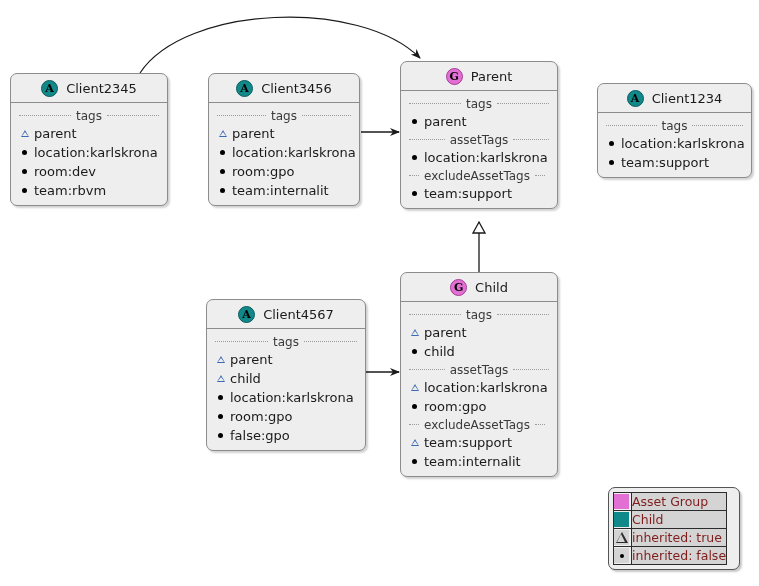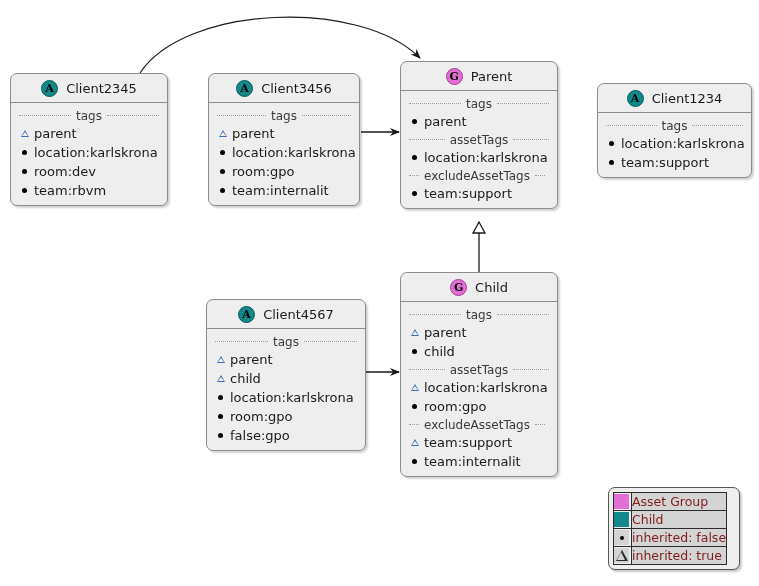--- a/index.html
+++ b/index.html
@@ -494,30 +494,30 @@
       </tr>
       <tr>
         <td class="legend-swatch-cell">
           <i class="sw asset"></i>
         </td>
         <td class="legend-label">Child</td>
       </tr>
       <tr>
         <td class="legend-swatch-cell">
           <i class="sw plain">
+                <i class="lg-tri"></i>
+              </i>
+        </td>
+        <td class="legend-label">inherited: true</td>
+      </tr>
+      <tr>
+        <td class="legend-swatch-cell">
+          <i class="sw plain">
                 <i class="lg-dot"></i>
               </i>
         </td>
         <td class="legend-label">inherited: false</td>
       </tr>
-      <tr>
-        <td class="legend-swatch-cell">
-          <i class="sw plain">
-                <i class="lg-tri"></i>
-              </i>
-        </td>
-        <td class="legend-label">inherited: true</td>
-      </tr>
     </tbody>
       </table>
   </div>
 
 </div>
 
 </body></html>

